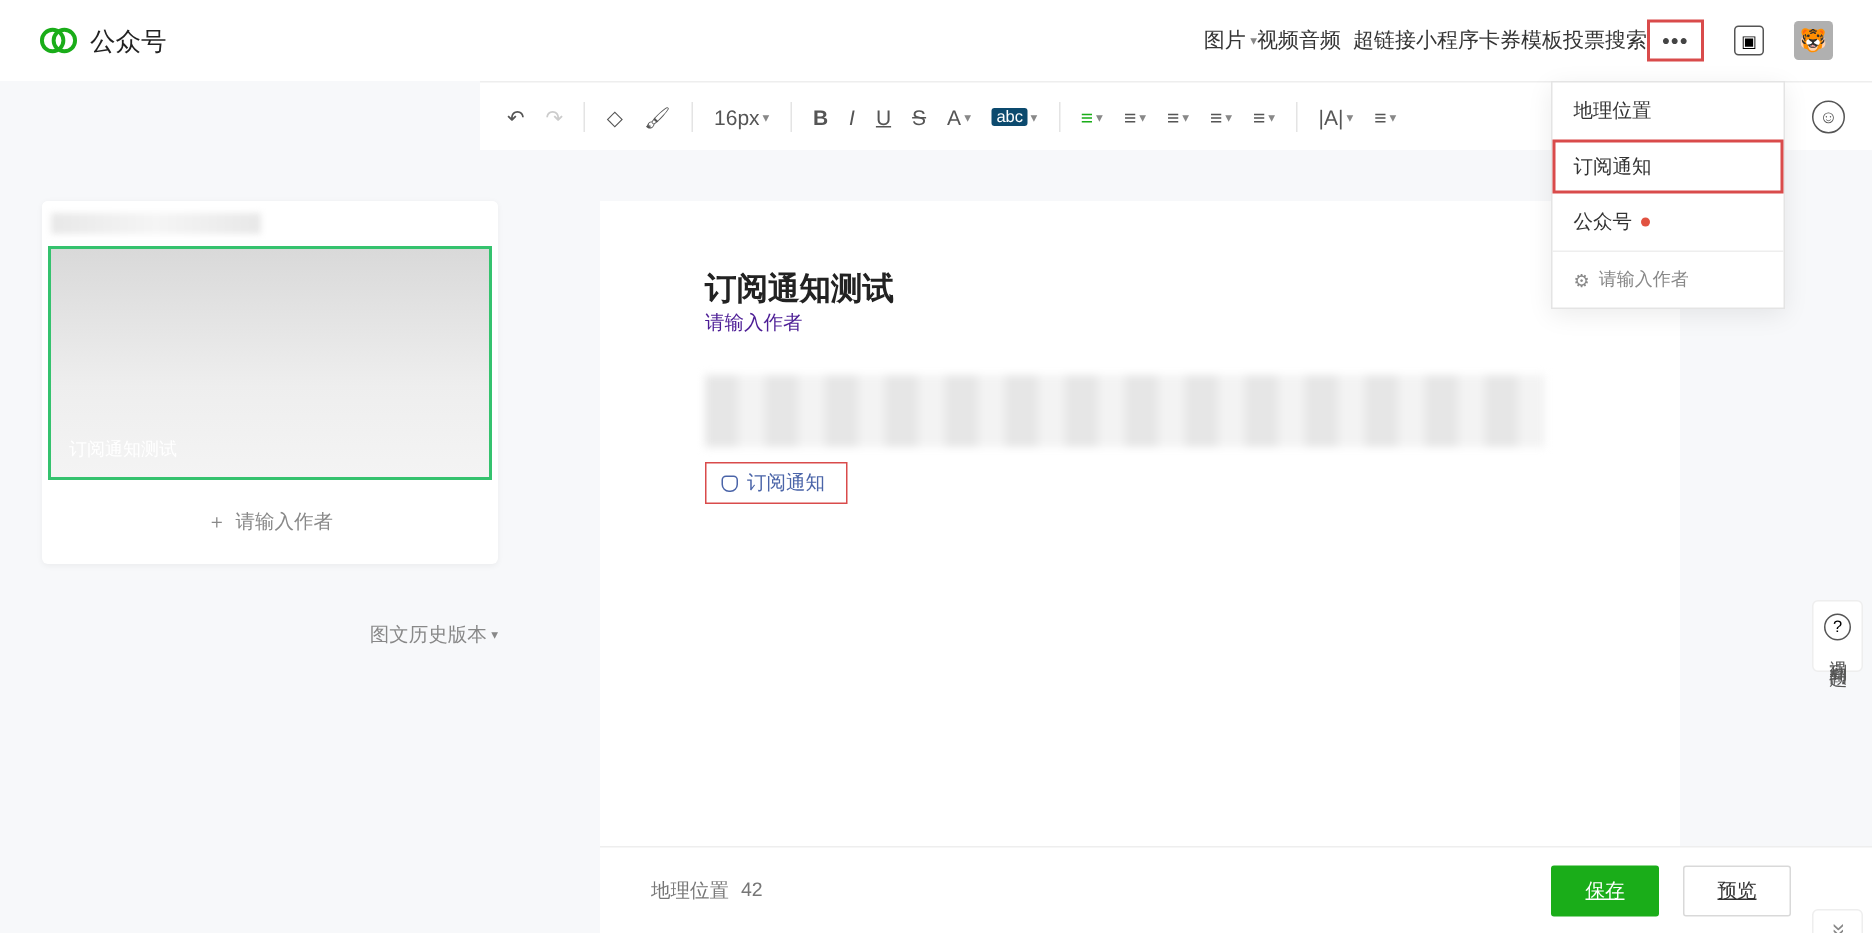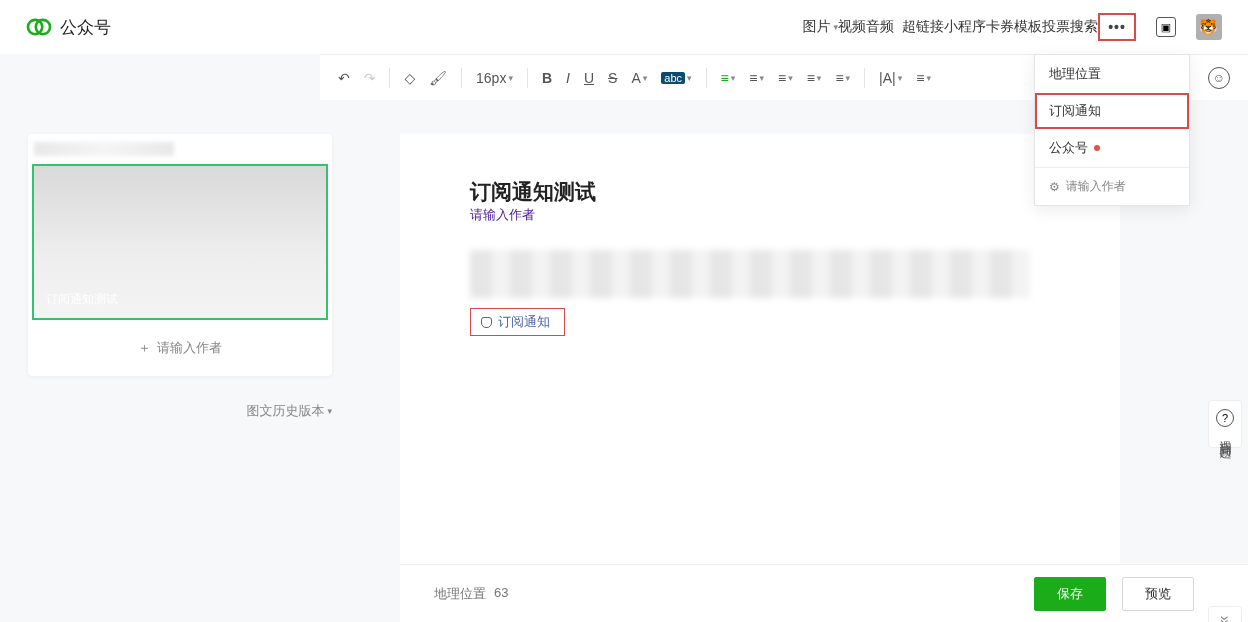--- a/index.html
+++ b/index.html
@@ -31,34 +31,34 @@
   .dd-custom { height:38px; display:flex; align-items:center; padding:0 14px; gap:6px; color:#888; font-size:12px; border-top:1px solid #eee; cursor:pointer;}
   
   .body { display:flex; position:relative; }
   .sidebar { width:320px; padding:34px 0 0 28px; }
   .card { width:304px; background:#fff; border-radius:4px; box-shadow:0 1px 4px rgba(0,0,0,.05); overflow:hidden; }
   .card-top { height:30px; background:#fff; position:relative; }
   .blur-strip { position:absolute; left:6px; top:8px; width:140px; height:14px; background:linear-gradient(90deg,#e8e8e8,#f5f5f5,#e8e8e8); filter:blur(2px);}
   .thumb { margin:0 4px 0 4px; width:296px; height:156px; border:2px solid #35c26e; background:linear-gradient(#d9d9d9,#eeeeee 60%, #f4f4f4); position:relative;}
   .thumb-title { position:absolute; left:12px; bottom:10px; color:#fff; font-size:12px; }
   .new-msg { height:56px; display:flex; align-items:center; justify-content:center; gap:6px; color:#888; font-size:13px; cursor:pointer;}
-  .history-link { width:304px; text-align:right; margin-top:26px; color:#888; font-size:13px; padding-right:0px; cursor:pointer; display:flex; justify-content:flex-end; align-items:center; gap:3px;}
+  .history-link { width:304px; text-align:right; margin-top:38px; color:#888; font-size:13px; padding-right:0px; cursor:pointer; display:flex; justify-content:flex-end; align-items:center; gap:3px;}
   
   .editor-wrap { margin-left:80px; margin-top:34px; width:720px; }
   .editor { background:#fff; min-height:440px; padding:44px 70px 30px 70px; position:relative; }
   .article-title { font-size:21px; font-weight:600; color:#222; }
   .author-ph { margin-top:0; font-size:13px; color:#4c1d95; }
   .content-blur { margin-top:26px; width:560px; height:48px; background:repeating-linear-gradient(90deg,#e6e6e6 0 22px,#f3f3f3 22px 40px); filter:blur(3px); }
   .sub-link { margin-top:10px; display:inline-flex; align-items:center; gap:6px; height:28px; padding:0 14px 0 10px; border:1.5px solid #d94b4b; font-size:13px; color:#4a64a8; cursor:pointer;}
   .bell { width:11px; height:11px; border:1.3px solid #4a64a8; border-radius:3px 3px 5px 5px; position:relative;}
   
   .footer { position:absolute; left:400px; right:0; bottom:0; height:58px; background:#fff; border-top:1px solid #eee; display:flex; align-items:center; padding:0 54px 0 34px; gap:16px;}
   .wc { font-size:13px; color:#777; display:flex; gap:8px;}
   .footer-spacer{flex:1;}
-  .btn { height:34px; padding:0 22px; display:flex; align-items:center; justify-content:center; font-size:13px; border:1px solid #d9d9d9; background:#fff; color:#333; cursor:pointer; border-radius:2px;}
+  .btn { height:34px; padding:0 22px; display:flex; align-items:center; justify-content:center; font-size:13px; border:1px solid #d9d9d9; background:#fff; color:#333; cursor:pointer; border-radius:2px;text-decoration:underline;}
   .btn.primary { background:#1aad19; border-color:#1aad19; color:#fff; }
   
   .float-help { position:absolute; right:6px; top:300px; width:34px; background:#fff; border:1px solid #eee; border-radius:4px; padding:8px 0; display:flex; flex-direction:column; align-items:center; gap:4px; z-index:5;}
   .qmark { width:18px; height:18px; border:1.4px solid #555; border-radius:50%; display:flex;align-items:center;justify-content:center; font-size:11px;}
   .vtext { writing-mode:vertical-rl; font-size:12px; color:#555; letter-spacing:2px;}
   .float-exp { position:absolute; right:6px; top:506px; width:34px; height:28px; background:#fff; border:1px solid #eee; border-radius:4px; display:flex; align-items:center; justify-content:center; cursor:pointer; z-index:5; color:#888;}
 </style>
 </head>
 <body>
 
@@ -234,18 +234,18 @@
     <div class="vtext">遇到问题</div>
   </div>
   <div class="float-exp">
       <span style="transform:rotate(90deg);display:inline-block">»</span>
     </div>
 </div>
 
 <div class="footer">
   <div class="wc">
     <span>地理位置</span>
-    <span>63</span>
+    <span>42</span>
   </div>
   <div class="footer-spacer"></div>
   <div class="btn primary">保存</div>
   <div class="btn">预览</div>
 </div>
 
 </body></html>

